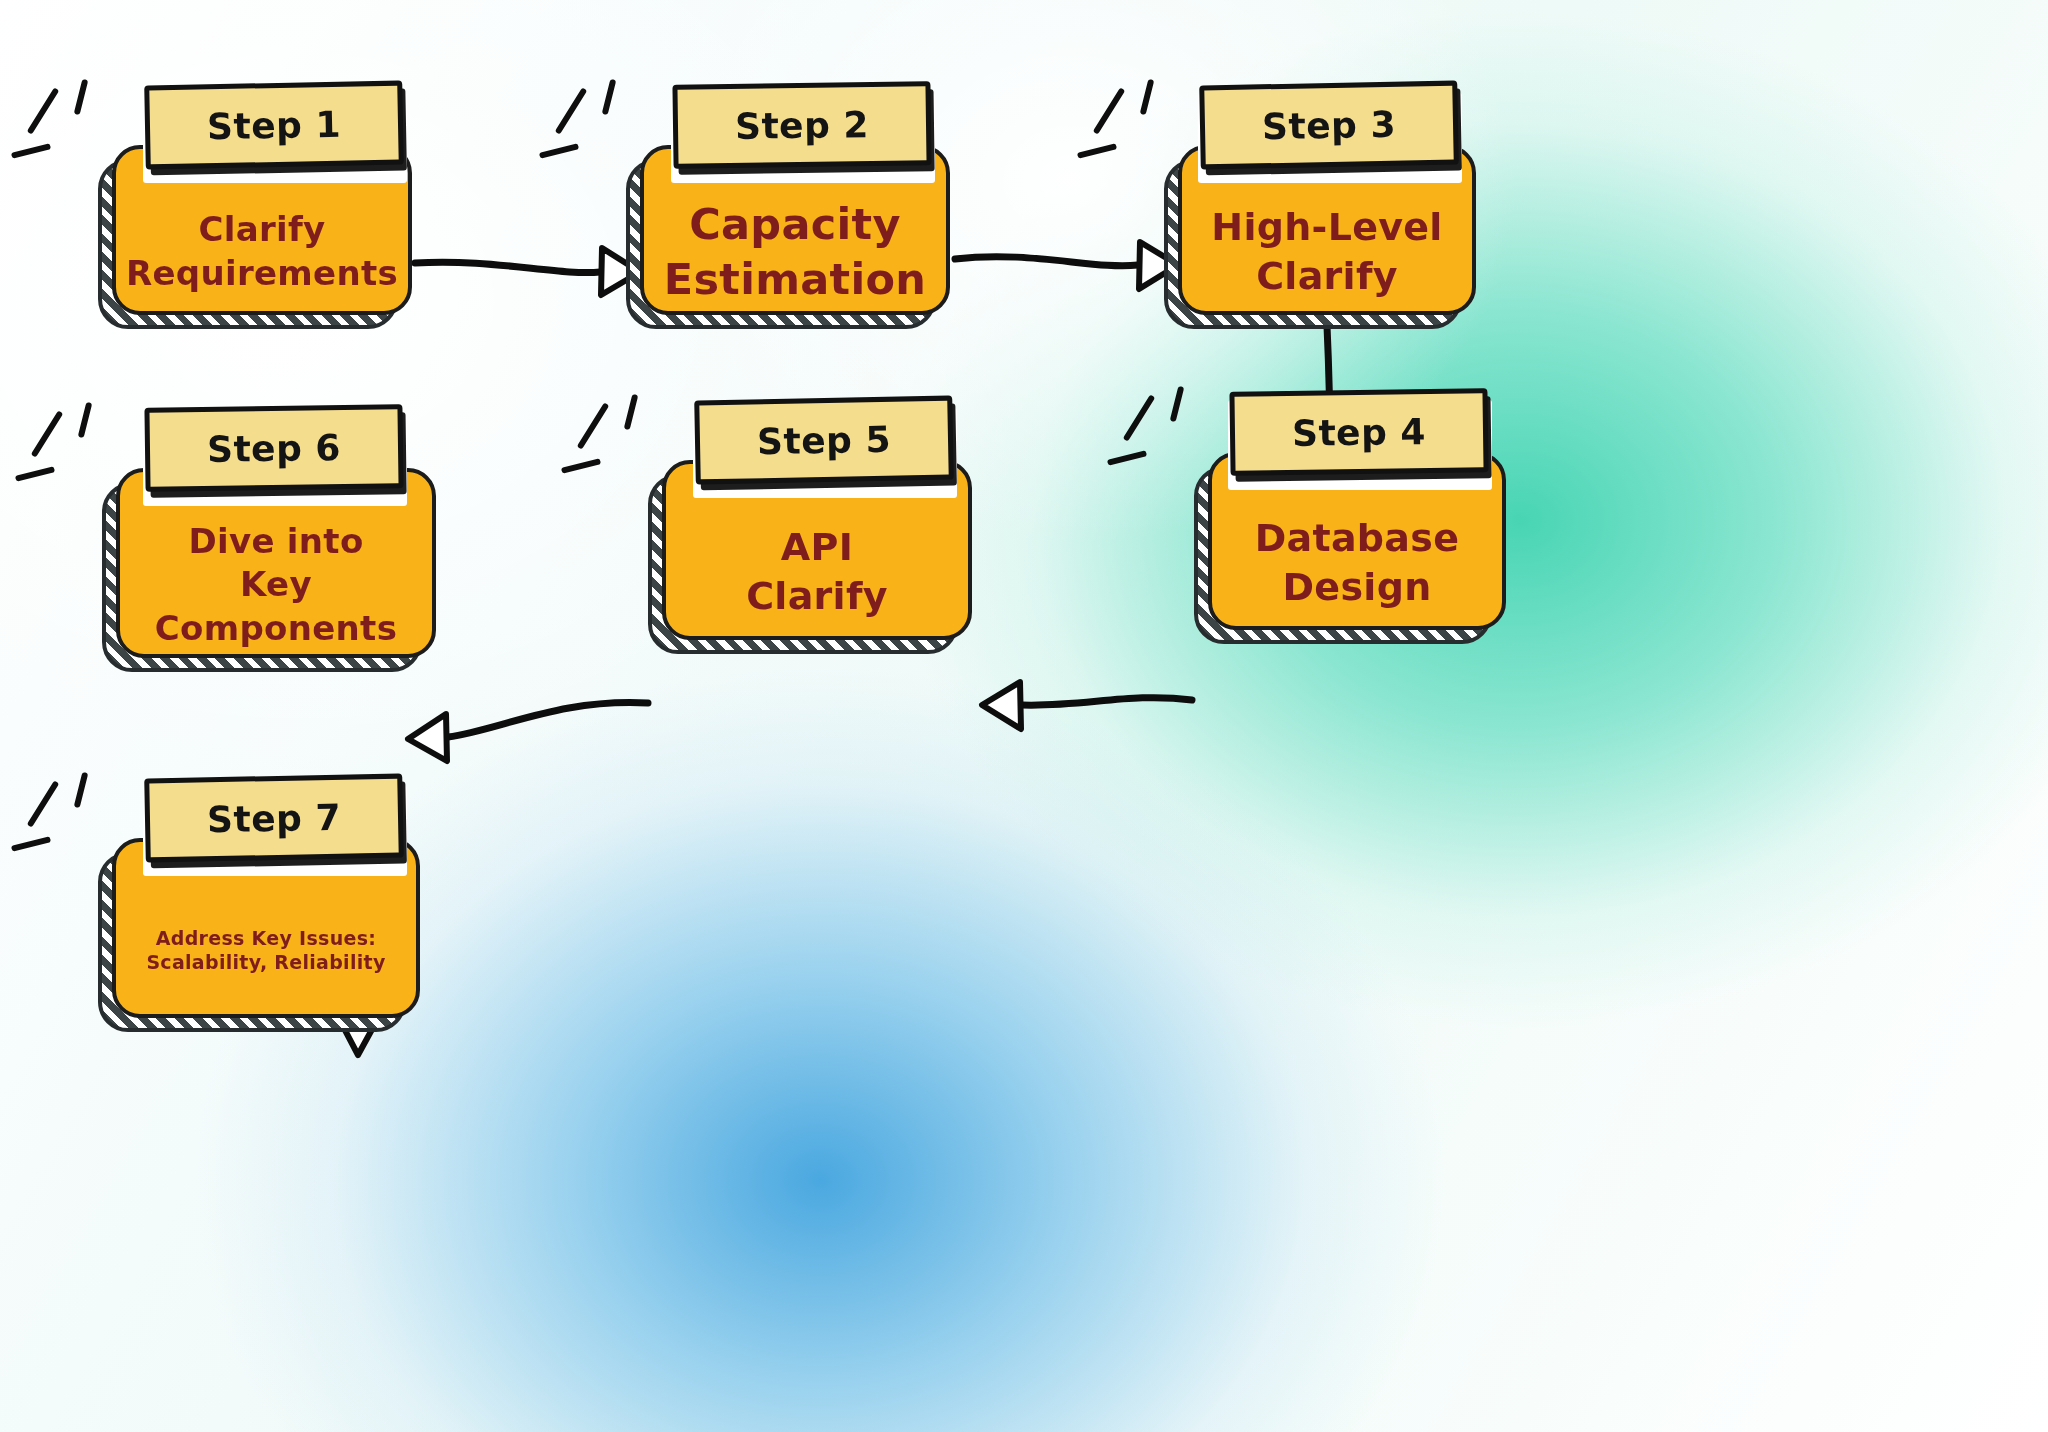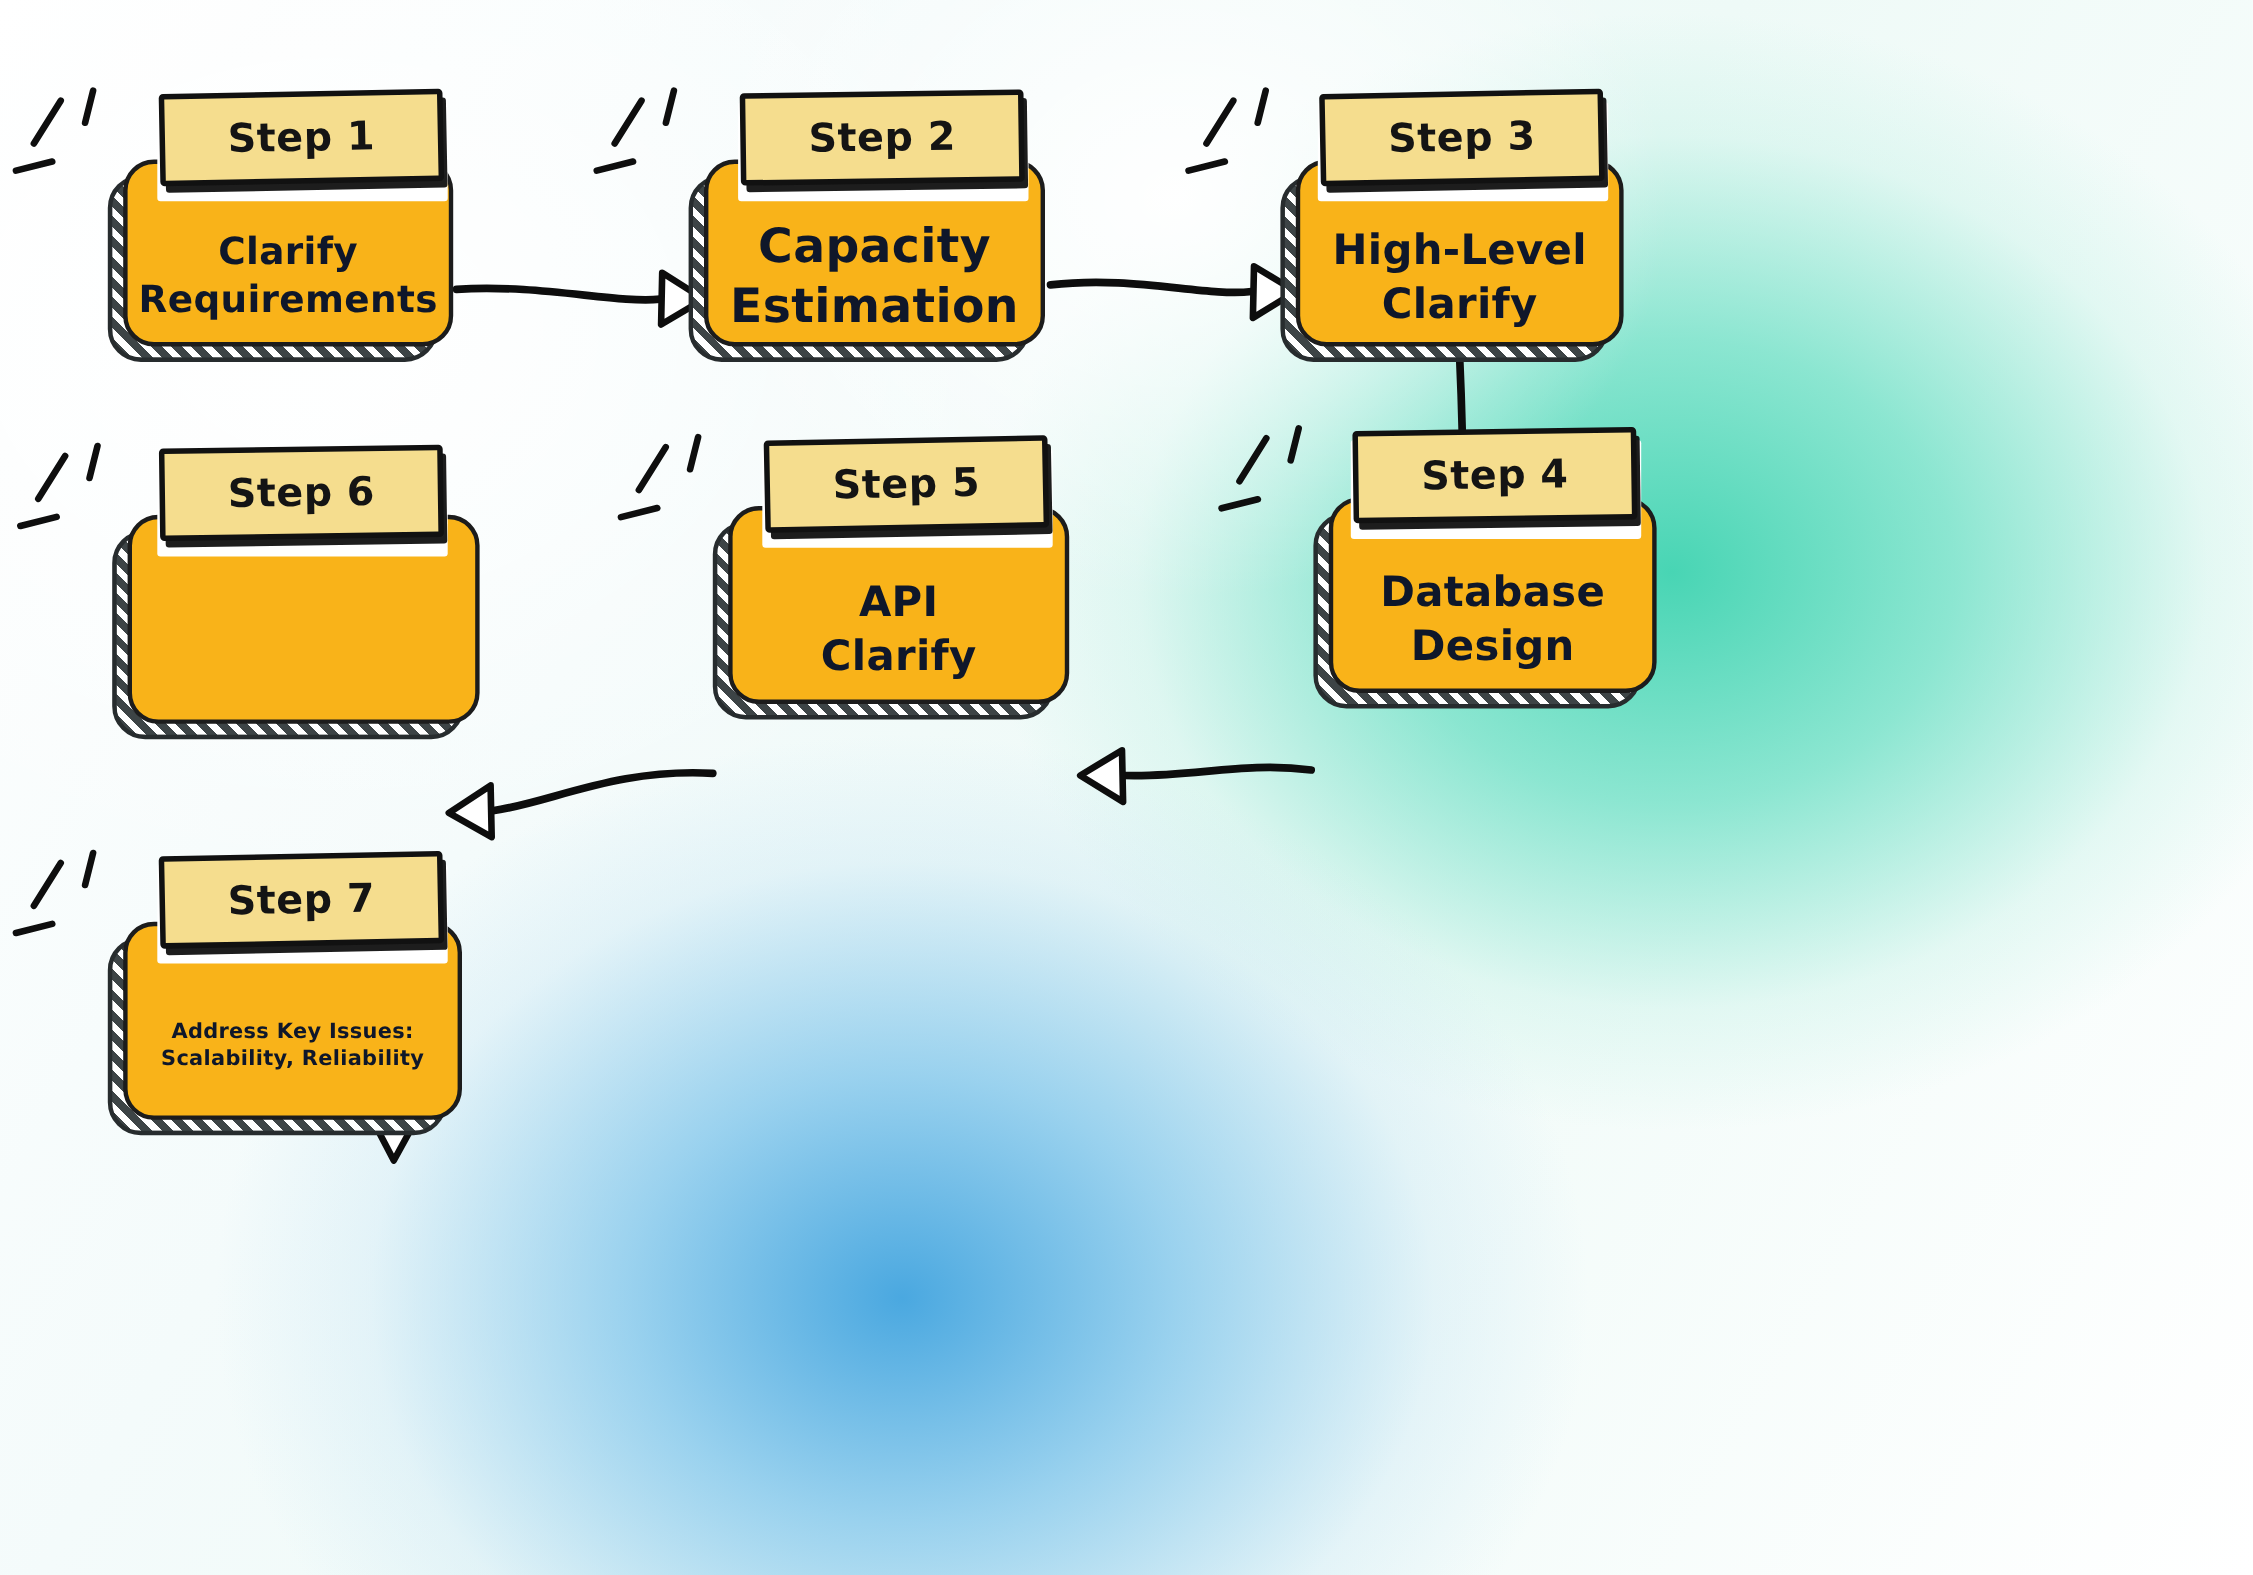--- a/index.html
+++ b/index.html
@@ -31,21 +31,21 @@
     position:absolute;left:0;top:0;width:100%;height:100%;
     border-radius:28px;
     background:#f9b319;
     border:4px solid #1c1c1c;
     box-sizing:border-box;
     display:flex;align-items:center;justify-content:center;
     text-align:center;
   }
   .body-text{
     position:relative;z-index:3;
-    color:#0f172a;font-weight:700;
+    color:#7f1d1d;font-weight:700;
     font-family:"DejaVu Sans","Liberation Sans",sans-serif;
     line-height:1.28;letter-spacing:.3px;
     padding:0 14px;padding-top:44px;
     white-space:pre-line;
   }
   .tab-white{
     position:absolute;background:#ffffff;border-radius:3px;z-index:4;
   }
   .tab{
     position:absolute;z-index:5;
@@ -153,20 +153,22 @@
       <div class="spark" style="left: -78px; top: -74px; width: 76px; height: 86px;">
         <i style="left:6px;top:14px;width:6px;height:52px;transform:rotate(32deg);"></i>
         <i style="left:44px;top:8px;width:6px;height:36px;transform:rotate(14deg);"></i>
         <i style="left:-6px;top:60px;width:6px;height:40px;transform:rotate(76deg);"></i>
       </div>
     </div>
     <div class="node" style="left: 116px; top: 468px; width: 320px; height: 190px;">
       <div class="shadowbox"></div>
       <div class="mainbox">
         <div class="tab-white" style="left: 23px; top: -56px; width: 264px; height: 90px;"></div>
+        <div class="body-text" style="font-size: 34px;">Dive into
+Key Components</div>
       </div>
       <div class="tab" style="left: 29px; top: -62px; width: 248px; height: 74px; font-size: 36px; transform: rotate(-0.8deg);">Step 6</div>
       <div class="spark" style="left: -78px; top: -74px; width: 76px; height: 86px;">
         <i style="left:6px;top:14px;width:6px;height:52px;transform:rotate(32deg);"></i>
         <i style="left:44px;top:8px;width:6px;height:36px;transform:rotate(14deg);"></i>
         <i style="left:-6px;top:60px;width:6px;height:40px;transform:rotate(76deg);"></i>
       </div>
     </div>
     <div class="node" style="left: 112px; top: 838px; width: 308px; height: 180px;">
       <div class="shadowbox"></div>

